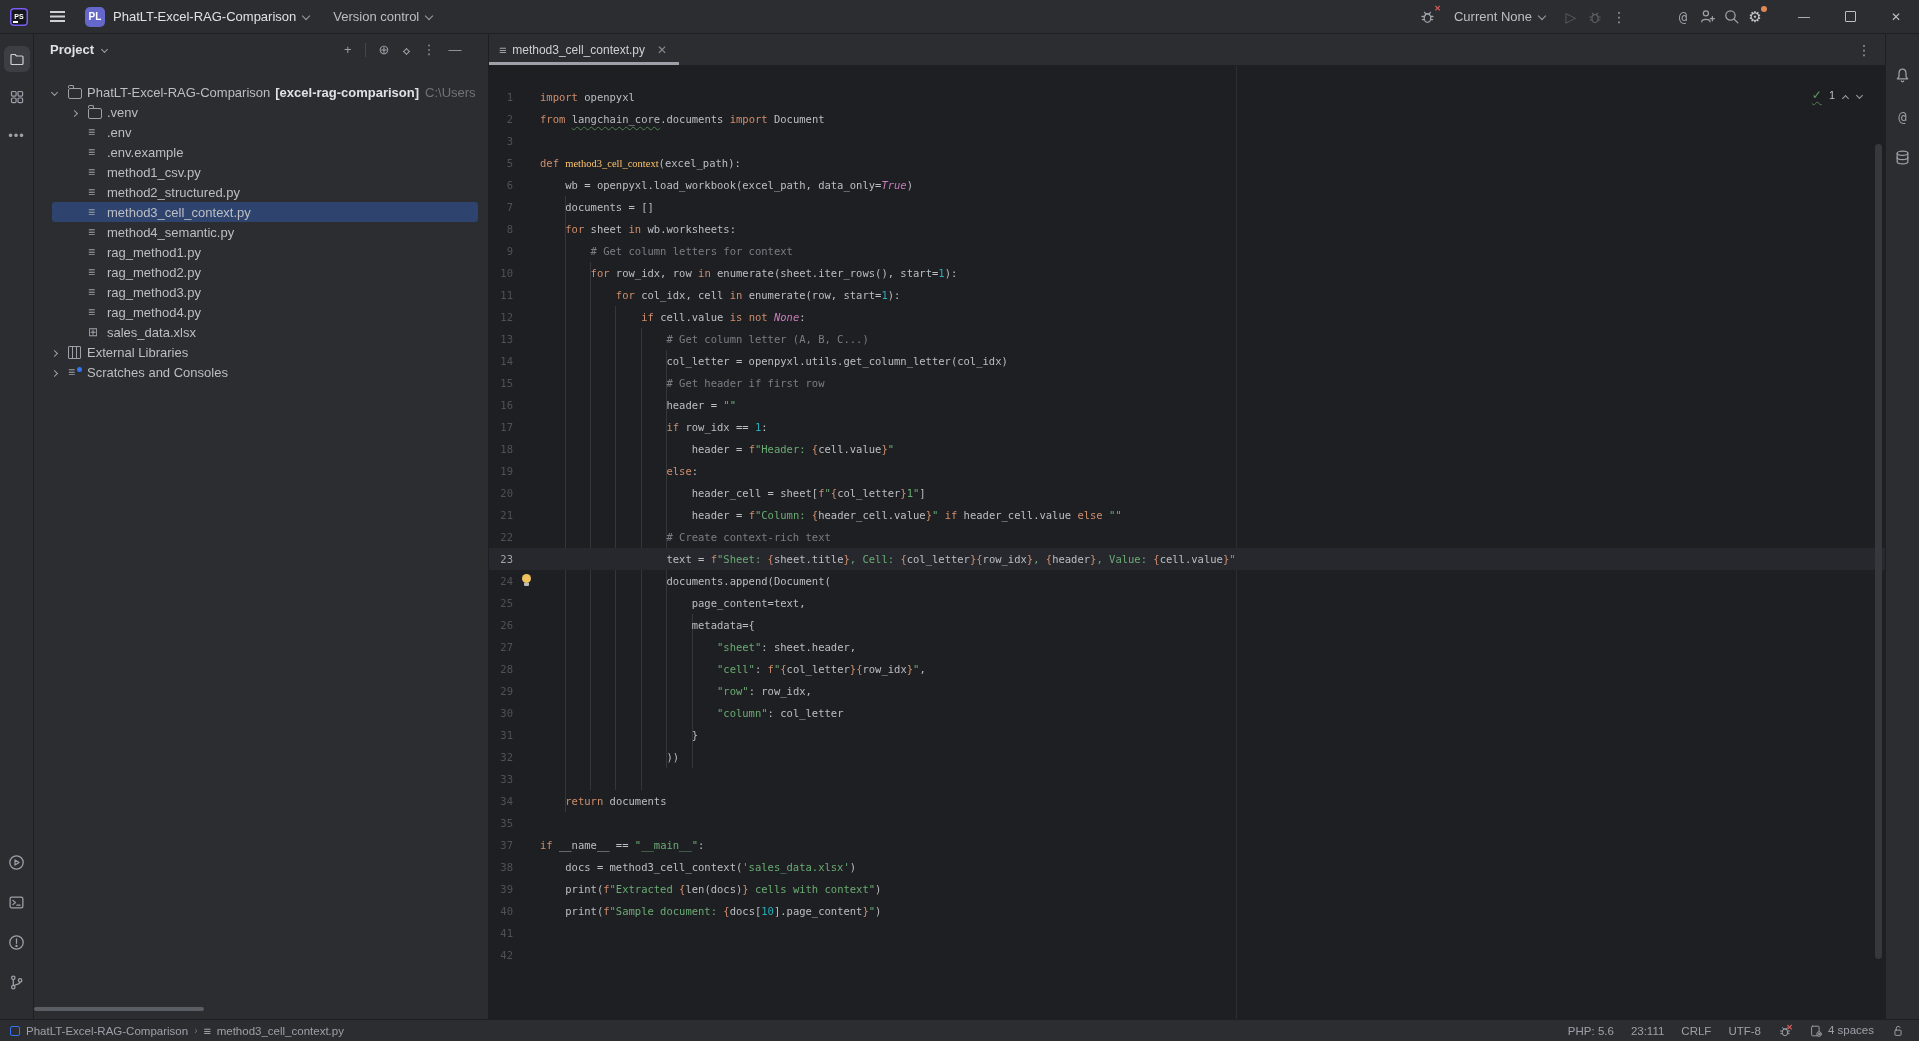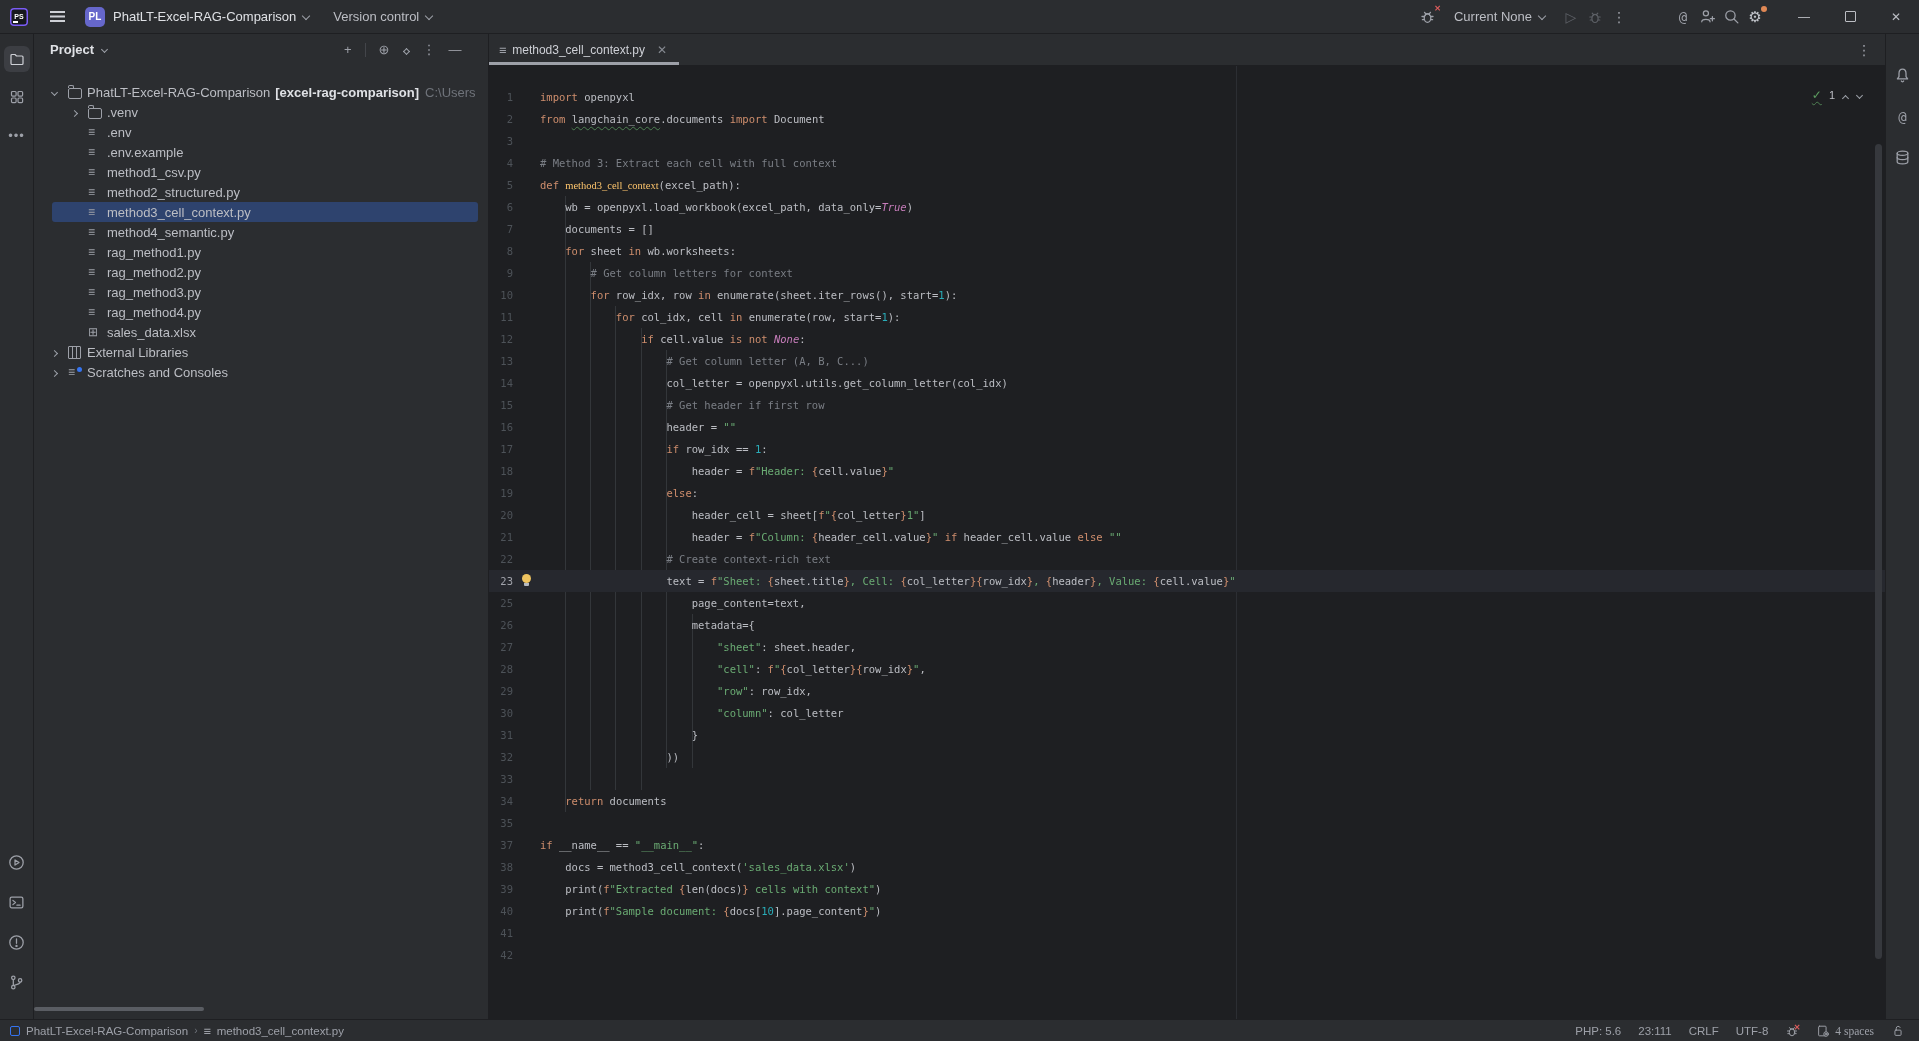--- a/index.html
+++ b/index.html
@@ -117,21 +117,21 @@
 
   
   .statusbar{height:21px;flex:0 0 21px;background:#2b2d30;border-top:1px solid #1e1f22;display:flex;align-items:center;font-size:11.5px;color:#9da0a8;}
   .crumbs{display:flex;align-items:center;margin-left:10px;gap:6px;}
   .bsq{width:8px;height:8px;border:1.4px solid #3574f0;border-radius:2px;}
   .crumbsep{color:#6f737a;font-size:10px;}
   .sb-right{margin-left:auto;display:flex;align-items:center;gap:17px;padding-right:14px;}
   .sbitem{color:#9da0a8;}
   .sbico{position:relative;display:inline-flex;align-items:center;}
   .sbico svg{stroke:#9da0a8;fill:none;stroke-width:1.1;stroke-linecap:round;}
-  .indentgrp{display:flex;align-items:center;gap:5px;font-family:Liberation Serif, serif;}
+  .indentgrp{display:flex;gap:5px;}
 </style>
 </head>
 <body>
 
 <div id="app">
 
   <div class="titlebar">
     <div class="applogo">PS</div>
     <span class="i-menu"></span>
     <div class="projbadge">PL</div>
@@ -376,40 +376,40 @@
         <div class="iguide" style="left:76px;top:130px;height:616px"></div>
         <div class="iguide" style="left:101px;top:196px;height:528px"></div>
         <div class="iguide" style="left:126px;top:240px;height:484px"></div>
         <div class="iguide" style="left:152px;top:262px;height:462px"></div>
         <div class="iguide" style="left:177px;top:284px;height:418px"></div>
         <div class="iguide" style="left:203px;top:548px;height:154px"></div>
         <div id="lines">
             <div class="cline"><span class="lnum">1</span><span class="lcode"><span class="tk-k">import</span><span class="tk-d"> openpyxl</span></span></div>
             <div class="cline"><span class="lnum">2</span><span class="lcode"><span class="tk-k">from</span><span class="tk-d"> </span><span class="tk-w">langchain_core</span><span class="tk-d">.documents </span><span class="tk-k">import</span><span class="tk-d"> Document</span></span></div>
             <div class="cline"><span class="lnum">3</span><span class="lcode"></span></div>
-            <div class="cline"><span class="lnum">4</span><span class="lcode"><span class="tk-m"># Method 3: Extract each cell with full context</span></span></div>
             <div class="cline"><span class="lnum">5</span><span class="lcode"><span class="tk-k">def </span><span class="tk-f">method3_cell_context</span><span class="tk-d">(excel_path):</span></span></div>
             <div class="cline"><span class="lnum">6</span><span class="lcode"><span class="tk-d">    wb = openpyxl.load_workbook(excel_path, data_only=</span><span class="tk-c">True</span><span class="tk-d">)</span></span></div>
             <div class="cline"><span class="lnum">7</span><span class="lcode"><span class="tk-d">    documents = []</span></span></div>
             <div class="cline"><span class="lnum">8</span><span class="lcode"><span class="tk-d">    </span><span class="tk-k">for</span><span class="tk-d"> sheet </span><span class="tk-k">in</span><span class="tk-d"> wb.worksheets:</span></span></div>
             <div class="cline"><span class="lnum">9</span><span class="lcode"><span class="tk-d">        </span><span class="tk-m"># Get column letters for context</span></span></div>
             <div class="cline"><span class="lnum">10</span><span class="lcode"><span class="tk-d">        </span><span class="tk-k">for</span><span class="tk-d"> row_idx, row </span><span class="tk-k">in</span><span class="tk-d"> enumerate(sheet.iter_rows(), start=</span><span class="tk-n">1</span><span class="tk-d">):</span></span></div>
             <div class="cline"><span class="lnum">11</span><span class="lcode"><span class="tk-d">            </span><span class="tk-k">for</span><span class="tk-d"> col_idx, cell </span><span class="tk-k">in</span><span class="tk-d"> enumerate(row, start=</span><span class="tk-n">1</span><span class="tk-d">):</span></span></div>
             <div class="cline"><span class="lnum">12</span><span class="lcode"><span class="tk-d">                </span><span class="tk-k">if</span><span class="tk-d"> cell.value </span><span class="tk-k">is</span><span class="tk-d"> </span><span class="tk-k">not</span><span class="tk-d"> </span><span class="tk-c">None</span><span class="tk-d">:</span></span></div>
             <div class="cline"><span class="lnum">13</span><span class="lcode"><span class="tk-d">                    </span><span class="tk-m"># Get column letter (A, B, C...)</span></span></div>
             <div class="cline"><span class="lnum">14</span><span class="lcode"><span class="tk-d">                    col_letter = openpyxl.utils.get_column_letter(col_idx)</span></span></div>
             <div class="cline"><span class="lnum">15</span><span class="lcode"><span class="tk-d">                    </span><span class="tk-m"># Get header if first row</span></span></div>
             <div class="cline"><span class="lnum">16</span><span class="lcode"><span class="tk-d">                    header = </span><span class="tk-s">""</span></span></div>
             <div class="cline"><span class="lnum">17</span><span class="lcode"><span class="tk-d">                    </span><span class="tk-k">if</span><span class="tk-d"> row_idx == </span><span class="tk-n">1</span><span class="tk-d">:</span></span></div>
             <div class="cline"><span class="lnum">18</span><span class="lcode"><span class="tk-d">                        header = </span><span class="tk-k">f</span><span class="tk-s">"Header: </span><span class="tk-b">{</span><span class="tk-d">cell.value</span><span class="tk-b">}</span><span class="tk-s">"</span></span></div>
             <div class="cline"><span class="lnum">19</span><span class="lcode"><span class="tk-d">                    </span><span class="tk-k">else</span><span class="tk-d">:</span></span></div>
             <div class="cline"><span class="lnum">20</span><span class="lcode"><span class="tk-d">                        header_cell = sheet[</span><span class="tk-k">f</span><span class="tk-s">"</span><span class="tk-b">{</span><span class="tk-d">col_letter</span><span class="tk-b">}</span><span class="tk-s">1"</span><span class="tk-d">]</span></span></div>
             <div class="cline"><span class="lnum">21</span><span class="lcode"><span class="tk-d">                        header = </span><span class="tk-k">f</span><span class="tk-s">"Column: </span><span class="tk-b">{</span><span class="tk-d">header_cell.value</span><span class="tk-b">}</span><span class="tk-s">"</span><span class="tk-d"> </span><span class="tk-k">if</span><span class="tk-d"> header_cell.value </span><span class="tk-k">else</span><span class="tk-d"> </span><span class="tk-s">""</span></span></div>
             <div class="cline"><span class="lnum">22</span><span class="lcode"><span class="tk-d">                    </span><span class="tk-m"># Create context-rich text</span></span></div>
             <div class="cline hl"><span class="lnum">23</span><span class="lcode"><span class="tk-d">                    text = </span><span class="tk-k">f</span><span class="tk-s">"Sheet: </span><span class="tk-b">{</span><span class="tk-d">sheet.title</span><span class="tk-b">}</span><span class="tk-s">, Cell: </span><span class="tk-b">{</span><span class="tk-d">col_letter</span><span class="tk-b">}{</span><span class="tk-d">row_idx</span><span class="tk-b">}</span><span class="tk-s">, </span><span class="tk-b">{</span><span class="tk-d">header</span><span class="tk-b">}</span><span class="tk-s">, Value: </span><span class="tk-b">{</span><span class="tk-d">cell.value</span><span class="tk-b">}</span><span class="tk-s">"</span></span></div>
+            <div class="cline"><span class="lnum">24</span><span class="lcode"><span class="tk-d">                    documents.append(Document(</span></span></div>
             <div class="cline"><span class="lnum">25</span><span class="lcode"><span class="tk-d">                        page_content=text,</span></span></div>
             <div class="cline"><span class="lnum">26</span><span class="lcode"><span class="tk-d">                        metadata={</span></span></div>
             <div class="cline"><span class="lnum">27</span><span class="lcode"><span class="tk-d">                            </span><span class="tk-s">"sheet"</span><span class="tk-d">: sheet.header,</span></span></div>
             <div class="cline"><span class="lnum">28</span><span class="lcode"><span class="tk-d">                            </span><span class="tk-s">"cell"</span><span class="tk-d">: </span><span class="tk-k">f</span><span class="tk-s">"</span><span class="tk-b">{</span><span class="tk-d">col_letter</span><span class="tk-b">}{</span><span class="tk-d">row_idx</span><span class="tk-b">}</span><span class="tk-s">"</span><span class="tk-d">,</span></span></div>
             <div class="cline"><span class="lnum">29</span><span class="lcode"><span class="tk-d">                            </span><span class="tk-s">"row"</span><span class="tk-d">: row_idx,</span></span></div>
             <div class="cline"><span class="lnum">30</span><span class="lcode"><span class="tk-d">                            </span><span class="tk-s">"column"</span><span class="tk-d">: col_letter</span></span></div>
             <div class="cline"><span class="lnum">31</span><span class="lcode"><span class="tk-d">                        }</span></span></div>
             <div class="cline"><span class="lnum">32</span><span class="lcode"><span class="tk-d">                    ))</span></span></div>
             <div class="cline"><span class="lnum">33</span><span class="lcode"></span></div>
             <div class="cline"><span class="lnum">34</span><span class="lcode"><span class="tk-d">    </span><span class="tk-k">return</span><span class="tk-d"> documents</span></span></div>

